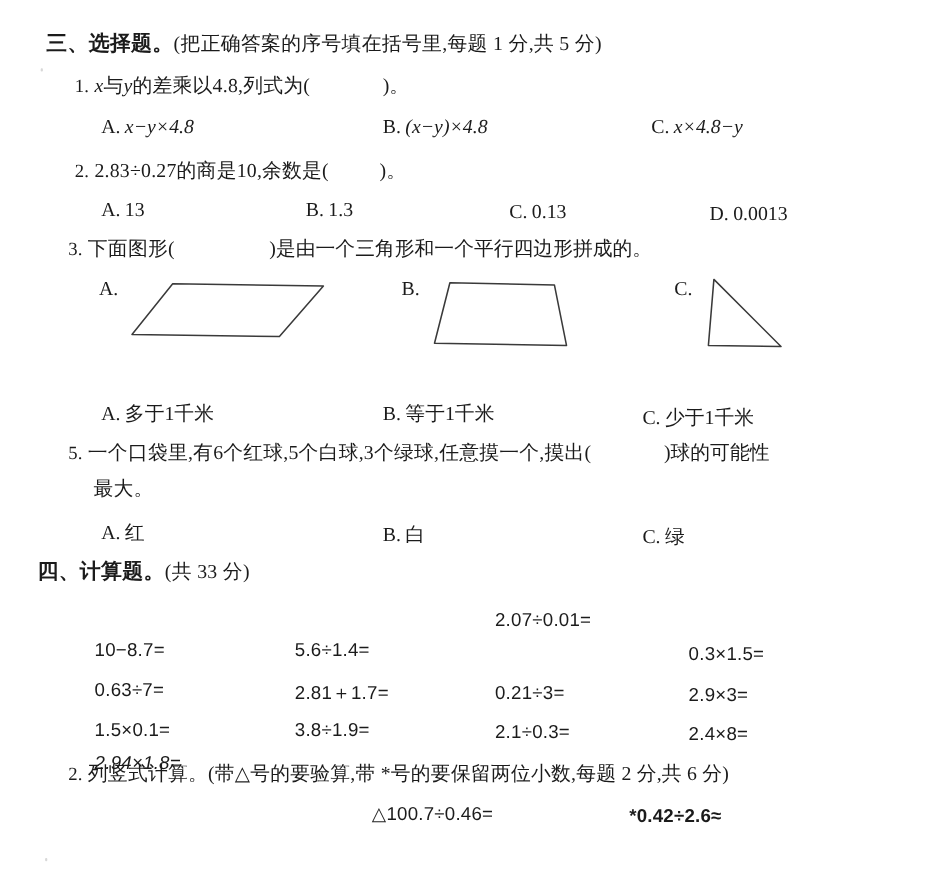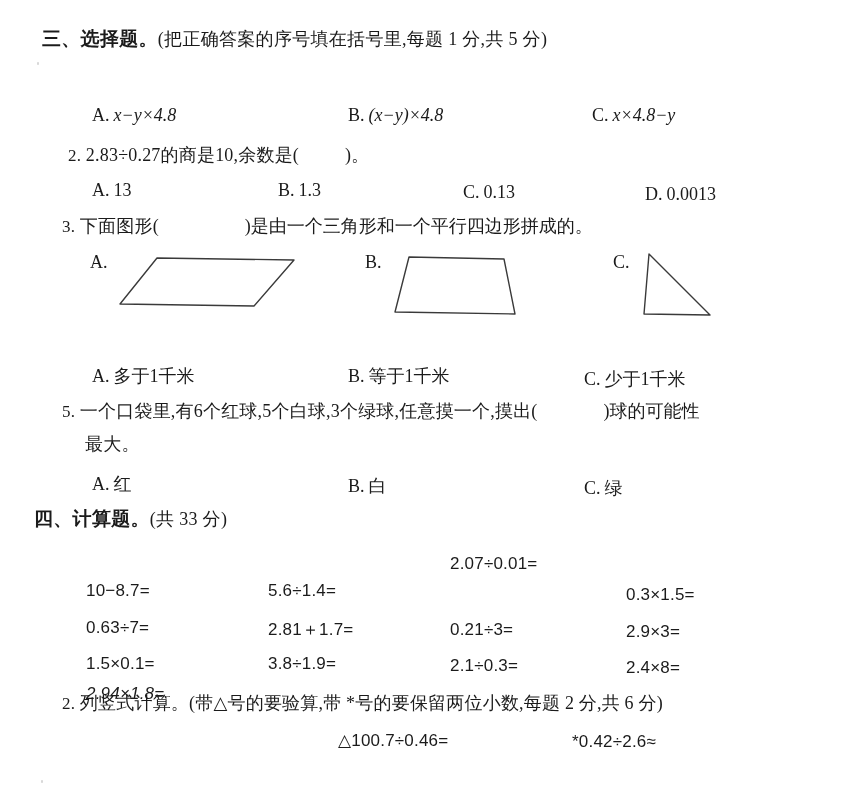--- a/index.html
+++ b/index.html
@@ -104,20 +104,24 @@
 
 <div class="page">
 
   <div class="speck" style="left:37px; top:62px;"></div>
   <div class="speck" style="left:41px; top:780px;"></div>
 
   <div class="section-heading" style="left:42px; top:26px;">
     <span>三、选择题。</span><span class="sec-note">(把正确答案的序号填在括号里,每题 1 分,共 5 分)</span>
   </div>
 
+  <div class="q-line" style="left:68px; top:66px;">
+    <span class="q-num">1.</span>
+    <span class="mv">x</span><span>与</span><span class="mv">y</span><span>的差乘以4.8,列式为(</span><span class="gap-md"></span><span class="blank-paren">)。</span>
+  </div>
 
   <div class="opt" style="left:92px; top:105px;">
     <span class="opt-tag">A.</span><span class="mv">x−y×4.8</span>
   </div>
   <div class="opt" style="left:348px; top:105px;">
     <span class="opt-tag">B.</span><span class="mv">(x−y)×4.8</span>
   </div>
   <div class="opt" style="left:592px; top:105px;">
     <span class="opt-tag">C.</span><span class="mv">x×4.8−y</span>
   </div>
@@ -213,15 +217,15 @@
   <div class="calc" style="left:450px; top:656px;">2.1÷0.3=</div>
   <div class="calc" style="left:626px; top:658px;">2.4×8=</div>
 
   <div class="q-line" style="left:62px; top:691px;">
     <span class="q-num">2.</span>
     <span>列竖式计算。</span><span>(带△号的要验算,带 *号的要保留两位小数,每题 2 分,共 6 分)</span>
   </div>
 
   <div class="calc" style="left:86px; top:684px;font-style:italic;">2.94×1.8=</div>
   <div class="calc" style="left:338px; top:730px;">△100.7÷0.46=</div>
-  <div class="calc" style="left:572px; top:732px;">*0.42÷2.6≈</div>
+  <div class="calc" style="left:572px; top:732px;font-weight:bold;">*0.42÷2.6≈</div>
 
 </div>
 
 </body></html>

